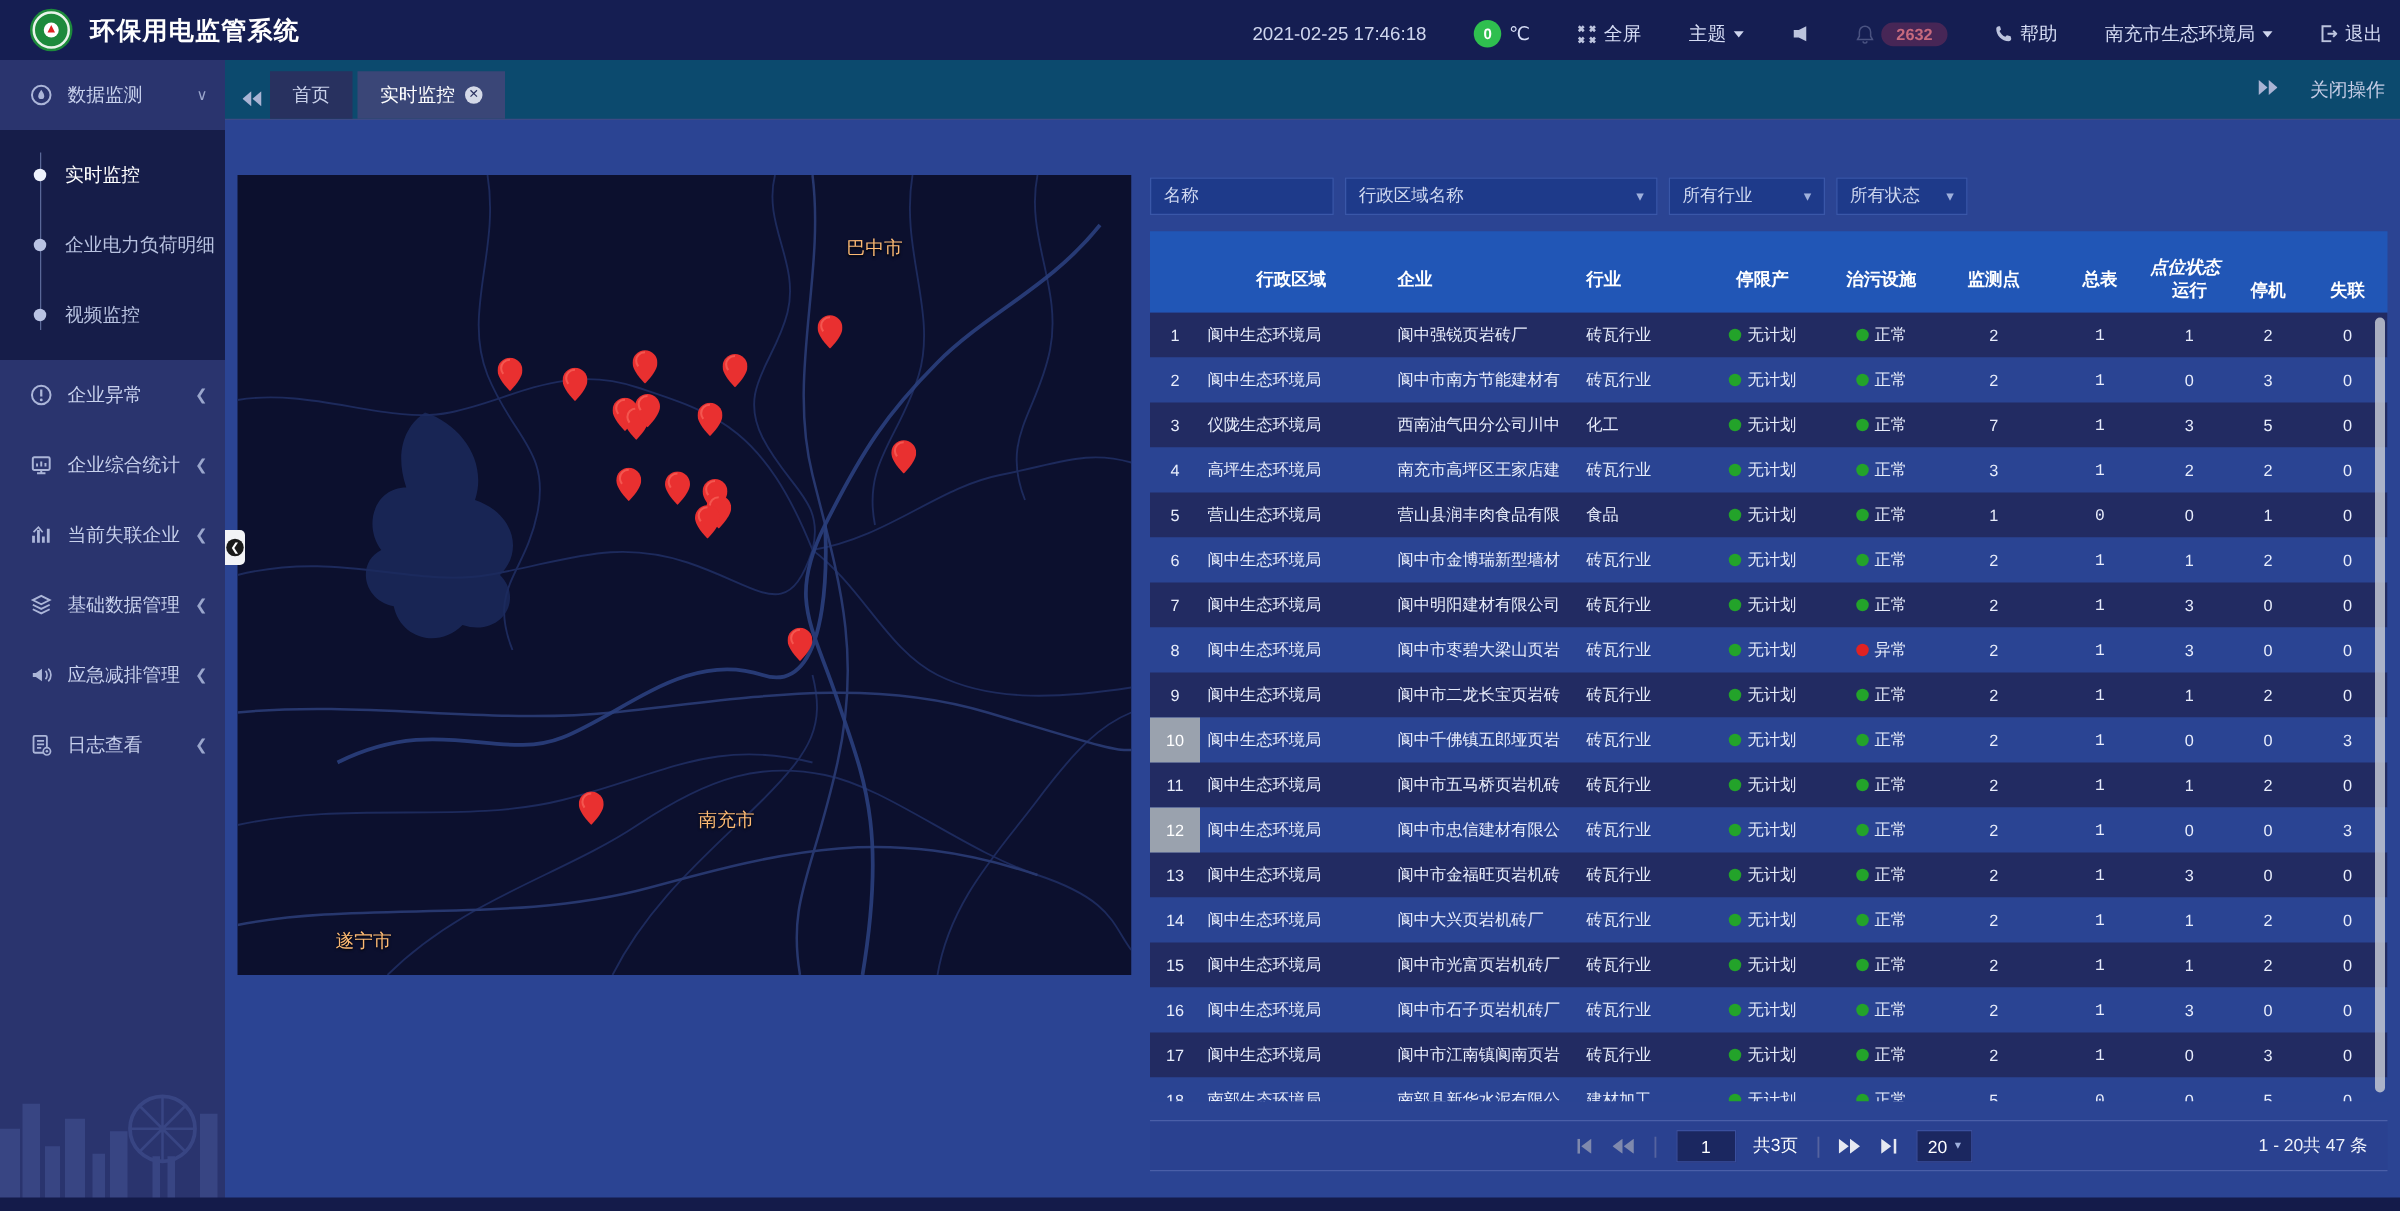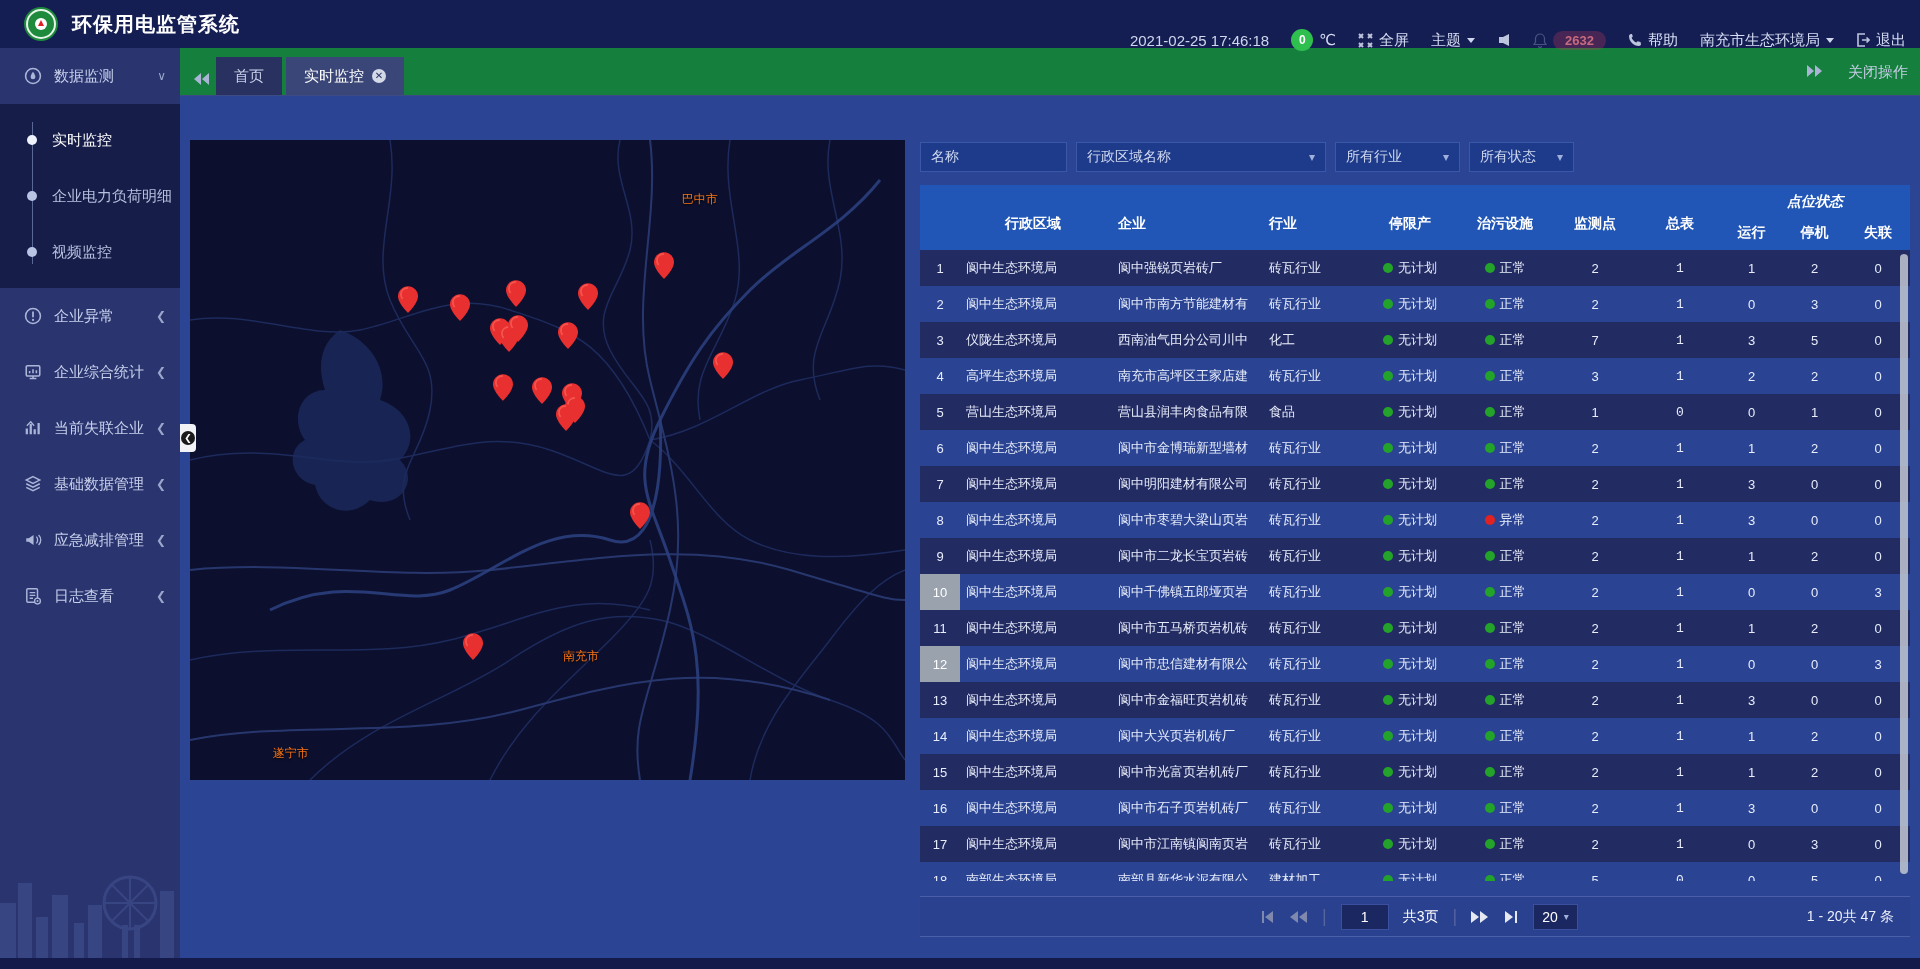--- a/index.html
+++ b/index.html
@@ -9,21 +9,21 @@
   
   #appbar { position:absolute; left:0; top:0; width:1920px; height:48px; background:#151e52;
             display:flex; align-items:center; z-index:50; }
   .logo { width:30px; height:30px; border-radius:50%; background:#1d8a3c; margin-left:26px;
           position:relative; border:2px solid #e8f4ea; box-shadow:0 0 0 2px #1d8a3c; }
   .logo::before { content:""; position:absolute; left:7px; top:7px; width:12px; height:12px;
           background:#fff; border-radius:50%; }
   .logo::after { content:""; position:absolute; left:10px; top:9px; border-left:3px solid transparent;
           border-right:3px solid transparent; border-bottom:6px solid #d22; }
   .app-title { font-size:20px; font-weight:bold; margin-left:16px; letter-spacing:1px; }
-  .appbar-right { position:absolute; right:14px; top:16px; height:48px; display:flex; align-items:center; gap:22px; }
+  .appbar-right { position:absolute; right:14px; top:3px; height:48px; display:flex; align-items:center; gap:38px; }
   .appbar-right .itm { display:flex; align-items:center; gap:6px; font-size:15px; color:#d6ddf5; cursor:default; }
   .dt { color:#cfd6ee; font-size:15px; }
   .temp-badge { width:22px; height:22px; border-radius:50%; background:#2fbf4f; color:#fff;
                 font-size:12px; display:flex; align-items:center; justify-content:center; font-weight:bold; }
   .caret-down { width:0; height:0; border-left:4px solid transparent; border-right:4px solid transparent;
                 border-top:5px solid #cfd6ee; display:inline-block; }
   .notif-badge { background:rgba(190,60,95,.30); color:#c76a7e; border-radius:10px; padding:2px 12px;
                  font-size:13px; font-weight:bold; }
   .hicon { opacity:.9; display:inline-flex; }
 
@@ -34,39 +34,39 @@
   .menu-item .chev { color:#9aa6cc; font-size:12px; }
   .submenu { background:#161d49; padding:8px 0; position:relative; }
   .submenu .rail { position:absolute; left:32px; top:18px; bottom:24px; width:1px; background:#5a6898; }
   .sub-item { height:56px; display:flex; align-items:center; padding-left:52px; font-size:15px; color:#b7c1df; position:relative; cursor:pointer; }
   .sub-item .dot { position:absolute; left:27px; width:10px; height:10px; border-radius:50%; background:#b9c3e4; }
   .sub-item.active { color:#ffffff; }
   .sub-item.active .dot { background:#eef2fc; }
   #skyline { position:absolute; bottom:6px; left:0; width:180px; opacity:.45; }
 
   
-  #tabbar { position:absolute; left:180px; top:48px; width:1740px; height:48px; background:#15803d;
+  #tabbar { position:absolute; left:180px; top:48px; width:1740px; height:48px; background:#0c4a6e;
             display:flex; align-items:flex-end; z-index:30; border-bottom:1px solid #3c4a85; }
   .tab-scroll { color:#aab4d4; margin:0 6px 10px 14px; display:flex; }
   .tab { height:38px; display:flex; align-items:center; padding:0 18px; font-size:15px; color:#c9d1ea;
          background:#28315f; margin-right:4px; cursor:pointer; }
   .tab.active { background:#3a4677; color:#fff; }
   .tab .close-ic { width:14px; height:14px; border-radius:50%; background:#d4d9e8; color:#2a3160;
          font-size:10px; line-height:14px; text-align:center; margin-left:8px; font-weight:bold; }
   .tabbar-right { position:absolute; right:12px; top:0; height:48px; display:flex; align-items:center; gap:26px; }
   .tabbar-right .lbl { color:#c6cde6; font-size:15px; }
 
   
   #content { position:absolute; left:180px; top:96px; width:1740px; height:873px; background:#2b4493; }
   #statsbar { position:absolute; left:54px; top:8px; height:36px; display:flex; align-items:center; gap:96px; font-size:14px; color:#fff; }
   .stat b { font-weight:normal; margin-left:4px; }
 
   
   #map { position:absolute; left:10px; top:44px; width:715px; height:640px; background:#0c102e; overflow:hidden; }
-  .city-label { position:absolute; transform:translate(-50%,-50%); color:#f97316; font-size:12px;
+  .city-label { position:absolute; transform:translate(-50%,-50%); color:#fdba74; font-size:15px;
                 text-shadow:0 1px 2px #000; pointer-events:none; white-space:nowrap; }
   .pin { position:absolute; width:20px; height:27px; transform:translate(-50%,-100%); }
   #collapse-handle { position:absolute; left:0px; top:328px; width:16px; height:28px; background:#f2f3f6;
                      border-radius:0 4px 4px 0; display:flex; align-items:center; justify-content:center; z-index:5; }
   #collapse-handle .cc { width:14px; height:14px; border-radius:50%; background:#1a1a1a; color:#fff;
                      font-size:9px; line-height:14px; text-align:center; }
 
   
   #panel { position:absolute; left:740px; top:46px; width:990px; height:800px; }
   #filters { position:absolute; left:0; top:0; width:990px; height:30px; display:flex; gap:9px; }
@@ -74,21 +74,21 @@
         font-size:14px; display:flex; align-items:center; padding:0 10px; }
   .f-input { width:147px; }
   .f-select { justify-content:space-between; }
   .f-select .sel-caret { color:#9fb0dc; font-size:12px; margin-left:10px; }
 
   
   #thead { position:absolute; left:0; top:43px; width:990px; height:65px; background:#2156b6; display:flex; font-size:14px; font-weight:bold; }
   .hc { display:flex; align-items:center; padding-top:12px; }
   .hc.center { justify-content:center; }
   #grp { display:flex; flex-direction:column; }
-  #grp .grp-title { text-align:center; font-style:italic; padding-top:8px; font-size:14px; }
+  #grp .grp-title { text-align:left; font-style:italic; padding-top:20px; font-size:14px; }
   #grp .grp-subs { flex:1; display:flex; align-items:flex-end; padding-bottom:8px; }
   #grp .grp-subs span { text-align:center; }
   #tbody { position:absolute; left:0; top:108px; width:990px; height:631px; overflow:hidden; }
   .trow { display:flex; height:36px; font-size:13px; color:#e8edfb; }
   .trow:nth-child(odd) { background:#222b62; }
   .trow:nth-child(even) { background:#2a4493; }
   .tc { display:flex; align-items:center; overflow:hidden; white-space:nowrap; }
   .tc.center { justify-content:center; }
   .c1{width:40px;} .c2{width:140px; padding-left:6px;} .c3{width:165px; padding-left:18px;text-align:center;}
   .c4{width:95px; padding-left:4px;} .c5{width:100px;} .c6{width:90px;} .c7{width:90px;}

